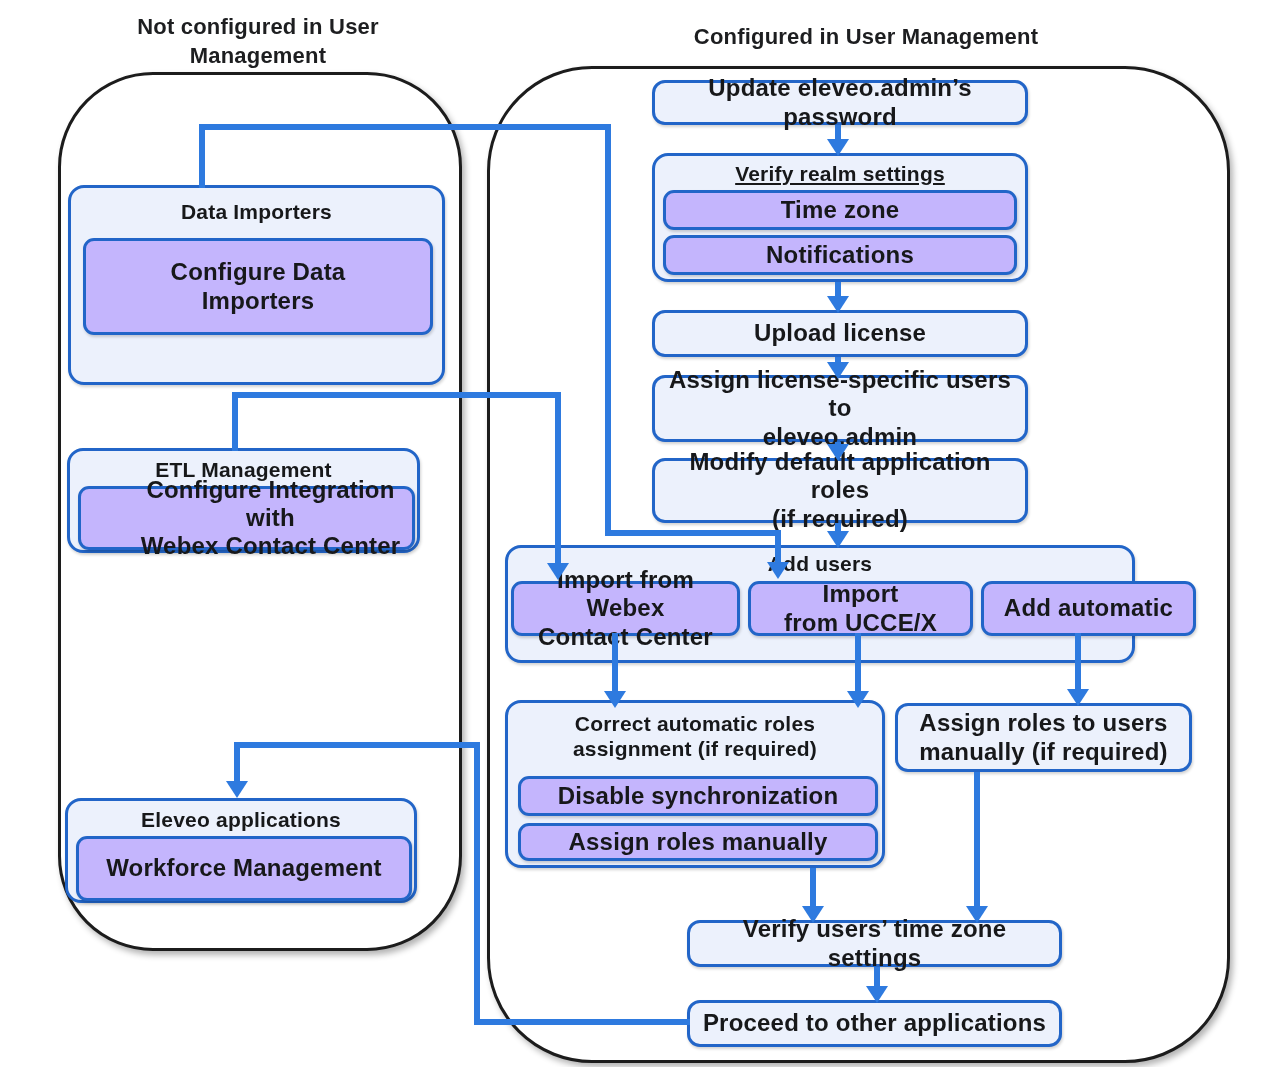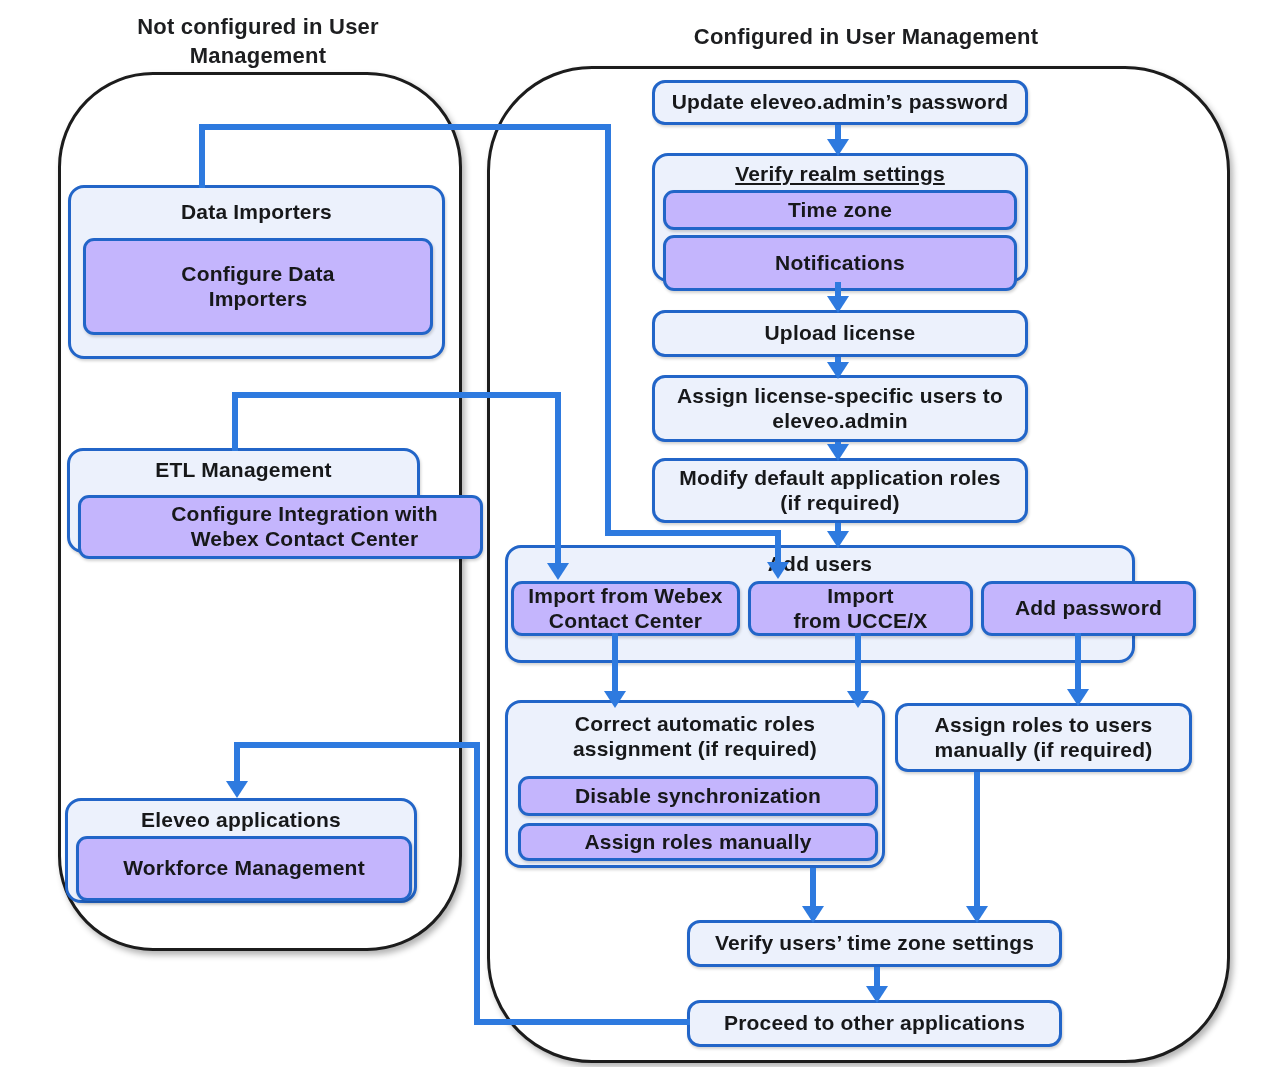--- a/index.html
+++ b/index.html
@@ -27,49 +27,49 @@
   .white{background:#c4b5fd;border-radius:11px;}
   .group{
     position:absolute;background:#ecf1fc;border:3px solid #2265c8;
     border-radius:16px;box-shadow:1px 2px 3px rgba(0,0,0,.18);box-sizing:border-box;
   }
   .group-label{
     position:absolute;left:0;right:0;text-align:center;font-size:21px;
     letter-spacing:.2px;color:#17181a;
   }
   .lbl{
-    white-space:pre-line;font-size:21px;line-height:1.18;letter-spacing:.2px;
+    white-space:pre-line;font-size:24px;line-height:1.18;letter-spacing:.2px;
     padding:0 6px;color:#17181a;
   }
   svg.connectors{
     position:absolute;left:0;top:0;z-index:10;pointer-events:none;
   }
 </style>
 </head>
 <body>
 
 <div class="canvas">
 
   <div class="heading" style="left:116px;top:13px;width:284px;">Not configured in User Management</div>
   <div class="heading" style="left:641px;top:23px;width:450px;">Configured in User Management</div>
 
   <div class="container left" style="left:58px;top:72px;width:398px;height:873px;"></div>
   <div class="container right" style="left:487px;top:66px;width:737px;height:991px;"></div>
 
-  <div class="group" style="left:68px;top:185px;width:377px;height:174px;">
+  <div class="group" style="left:68px;top:185px;width:377px;height:200px;">
     <div class="group-label" style="top:12px;">Data Importers</div>
     <div class="box white" style="left:12px;top:50px;width:350px;height:97px;">
       <span class="lbl">Configure Data
 Importers</span>
     </div>
   </div>
 
   <div class="group" style="left:67px;top:448px;width:353px;height:105px;">
     <div class="group-label" style="top:7px;">ETL Management</div>
-    <div class="box white" style="left:8px;top:44px;width:405px;height:64px;padding-left:48px;">
+    <div class="box white" style="left:8px;top:35px;width:337px;height:64px;padding-left:48px;">
       <span class="lbl">Configure Integration with
 Webex Contact Center</span>
     </div>
   </div>
 
   <div class="group" style="left:65px;top:798px;width:352px;height:105px;">
     <div class="group-label" style="top:7px;">Eleveo applications</div>
     <div class="box white" style="left:8px;top:35px;width:336px;height:65px;">
       <span class="lbl">Workforce Management</span>
     </div>
@@ -77,21 +77,21 @@
 
   <div class="box step" style="left:652px;top:80px;width:376px;height:45px;">
     <span class="lbl">Update eleveo.admin’s password</span>
   </div>
 
   <div class="group" style="left:652px;top:153px;width:376px;height:129px;">
     <div class="group-label" style="top:6px;text-decoration:underline;">Verify realm settings</div>
     <div class="box white" style="left:8px;top:34px;width:354px;height:40px;">
       <span class="lbl">Time zone</span>
     </div>
-    <div class="box white" style="left:8px;top:79px;width:354px;height:56px;">
+    <div class="box white" style="left:8px;top:79px;width:354px;height:40px;">
       <span class="lbl">Notifications</span>
     </div>
   </div>
 
   <div class="box step" style="left:652px;top:310px;width:376px;height:47px;">
     <span class="lbl">Upload license</span>
   </div>
 
   <div class="box step" style="left:652px;top:375px;width:376px;height:67px;">
     <span class="lbl">Assign license-specific users to
@@ -107,21 +107,21 @@
     <div class="group-label" style="top:4px;">Add users</div>
     <div class="box white" style="left:3px;top:33px;width:229px;height:55px;">
       <span class="lbl">Import from Webex
 Contact Center</span>
     </div>
     <div class="box white" style="left:240px;top:33px;width:225px;height:55px;">
       <span class="lbl">Import
 from UCCE/X</span>
     </div>
     <div class="box white" style="left:473px;top:33px;width:215px;height:55px;">
-      <span class="lbl">Add password</span>
+      <span class="lbl">Add automatic</span>
     </div>
   </div>
 
   <div class="group" style="left:505px;top:700px;width:380px;height:168px;">
     <div class="group-label" style="top:8px;white-space:pre-line;line-height:1.2;">Correct automatic roles
 assignment (if required)</div>
     <div class="box white" style="left:10px;top:73px;width:360px;height:40px;">
       <span class="lbl">Disable synchronization</span>
     </div>
     <div class="box white" style="left:10px;top:120px;width:360px;height:38px;">

